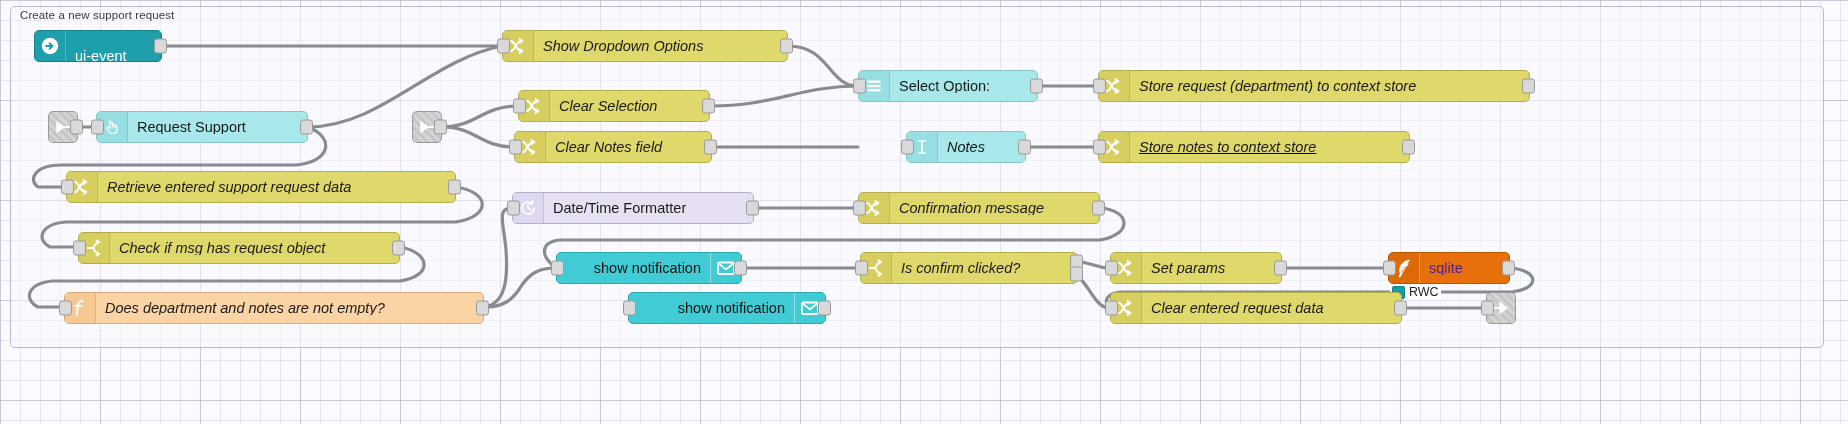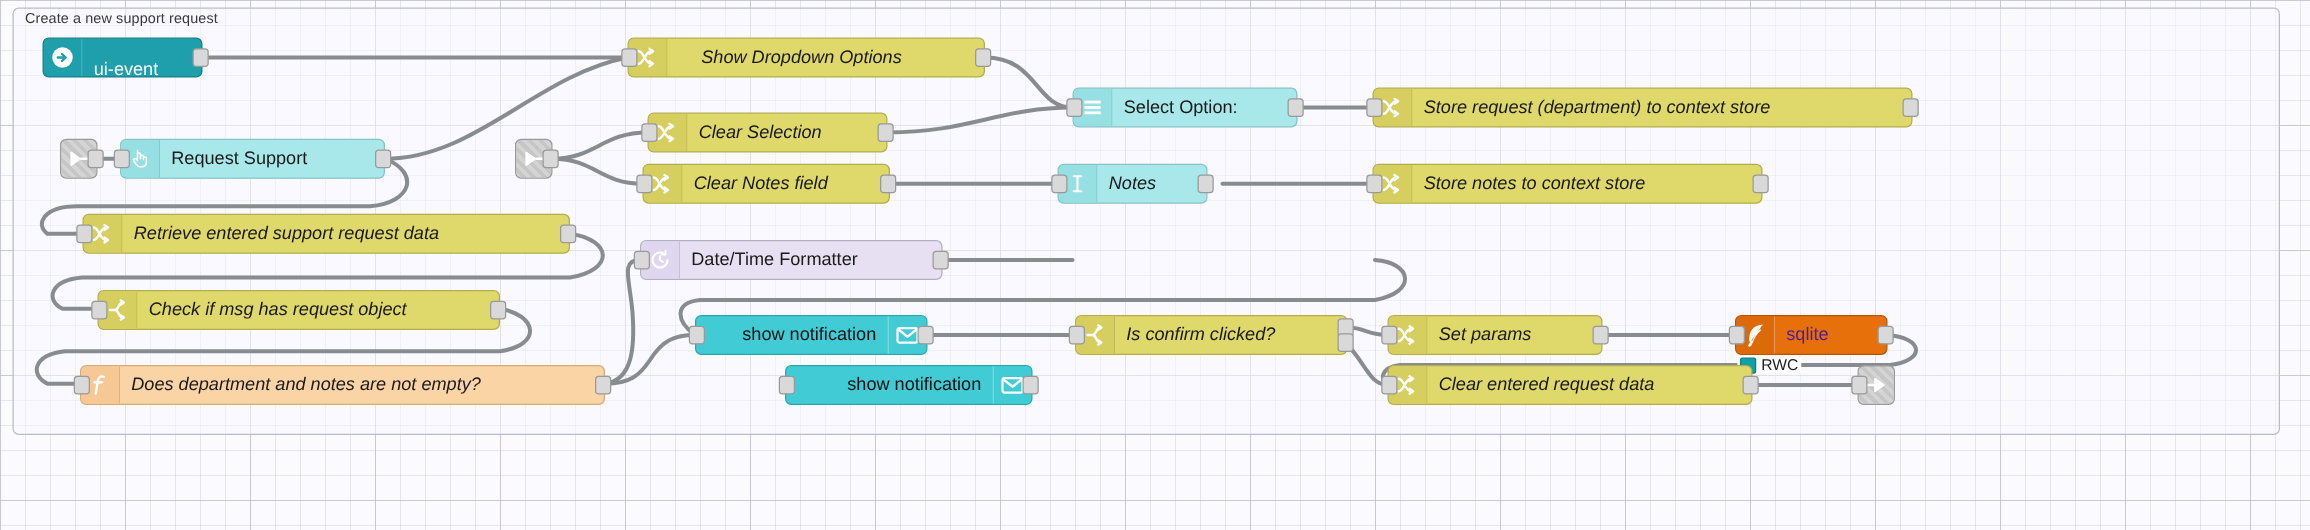--- a/index.html
+++ b/index.html
@@ -205,21 +205,21 @@
     <span class="ico">
       <svg class="icon-svg" width="20" height="20" viewBox="0 0 20 20">
         <circle cx="10" cy="10" r="8.2" fill="#ffffff"></circle>
         <path d="M6.2 10 H12.4 M9.6 7.2 L12.6 10 L9.6 12.8" stroke="#1f9eac" stroke-width="1.9" fill="none" stroke-linecap="round" stroke-linejoin="round"></path>
       </svg>
     </span>
     <span class="lbl left">ui-event</span>
     <span class="port out"></span>
   </div>
 
-  <div class="node n-change" style="left:502px;top:30px;width:286px;gap:18px;">
+  <div class="node n-change" style="left:502px;top:30px;width:286px;">
     <span class="ico">
       <svg class="icon-svg" width="20" height="20" viewBox="0 0 20 20">
         <path d="M3 5 C7 5 8 15 13 15 M3 15 C7 15 8 5 13 5" stroke="#ffffff" stroke-width="2" fill="none" stroke-linecap="round"></path>
         <path d="M11.5 3 L14.5 5 L11.5 7" stroke="#ffffff" stroke-width="1.8" fill="none" stroke-linecap="round" stroke-linejoin="round"></path>
         <path d="M11.5 13 L14.5 15 L11.5 17" stroke="#ffffff" stroke-width="1.8" fill="none" stroke-linecap="round" stroke-linejoin="round"></path>
       </svg>
     </span>
     <span class="lbl left italic">Show Dropdown Options</span>
     <span class="port in"></span>
     <span class="port out"></span>
@@ -281,32 +281,32 @@
         <path d="M3 5 C7 5 8 15 13 15 M3 15 C7 15 8 5 13 5" stroke="#ffffff" stroke-width="2" fill="none" stroke-linecap="round"></path>
         <path d="M11.5 3 L14.5 5 L11.5 7" stroke="#ffffff" stroke-width="1.8" fill="none" stroke-linecap="round" stroke-linejoin="round"></path>
         <path d="M11.5 13 L14.5 15 L11.5 17" stroke="#ffffff" stroke-width="1.8" fill="none" stroke-linecap="round" stroke-linejoin="round"></path>
       </svg>
     </span>
     <span class="lbl left italic">Clear Notes field</span>
     <span class="port in"></span>
     <span class="port out"></span>
   </div>
 
-  <div class="node n-ui-light" style="left:846px;top:131px;width:120px;justify-content:space-between;">
+  <div class="node n-ui-light" style="left:906px;top:131px;width:120px;justify-content:space-between;">
     <span class="ico">
       <svg class="icon-svg" width="20" height="20" viewBox="0 0 20 20">
         <path d="M7 4 H13 M7 16 H13 M10 4 V16" stroke="#ffffff" stroke-width="1.7" fill="none" stroke-linecap="round"></path>
       </svg>
     </span>
     <span class="lbl left italic">Notes</span>
     <span class="port in"></span>
     <span class="port out"></span>
   </div>
 
-  <div class="node n-change" style="left:1098px;top:131px;width:312px;">
+  <div class="node n-change" style="left:1098px;top:131px;width:312px;text-decoration:underline;">
     <span class="ico">
       <svg class="icon-svg" width="20" height="20" viewBox="0 0 20 20">
         <path d="M3 5 C7 5 8 15 13 15 M3 15 C7 15 8 5 13 5" stroke="#ffffff" stroke-width="2" fill="none" stroke-linecap="round"></path>
         <path d="M11.5 3 L14.5 5 L11.5 7" stroke="#ffffff" stroke-width="1.8" fill="none" stroke-linecap="round" stroke-linejoin="round"></path>
         <path d="M11.5 13 L14.5 15 L11.5 17" stroke="#ffffff" stroke-width="1.8" fill="none" stroke-linecap="round" stroke-linejoin="round"></path>
       </svg>
     </span>
     <span class="lbl left italic">Store notes to context store</span>
     <span class="port in"></span>
     <span class="port out"></span>
@@ -356,20 +356,32 @@
         <path d="M16 10 a6 6 0 1 1 -2.2 -4.6" stroke="#ffffff" stroke-width="1.7" fill="none" stroke-linecap="round"></path>
         <path d="M14.4 2.6 V5.6 H11.6" stroke="#ffffff" stroke-width="1.6" fill="none" stroke-linecap="round" stroke-linejoin="round"></path>
         <path d="M10 6.8 V10 L12.4 11.6" stroke="#ffffff" stroke-width="1.5" fill="none" stroke-linecap="round" stroke-linejoin="round"></path>
       </svg>
     </span>
     <span class="lbl left">Date/Time Formatter</span>
     <span class="port in"></span>
     <span class="port out"></span>
   </div>
 
+  <div class="node n-change" style="left:858px;top:192px;width:242px;">
+    <span class="ico">
+      <svg class="icon-svg" width="20" height="20" viewBox="0 0 20 20">
+        <path d="M3 5 C7 5 8 15 13 15 M3 15 C7 15 8 5 13 5" stroke="#ffffff" stroke-width="2" fill="none" stroke-linecap="round"></path>
+        <path d="M11.5 3 L14.5 5 L11.5 7" stroke="#ffffff" stroke-width="1.8" fill="none" stroke-linecap="round" stroke-linejoin="round"></path>
+        <path d="M11.5 13 L14.5 15 L11.5 17" stroke="#ffffff" stroke-width="1.8" fill="none" stroke-linecap="round" stroke-linejoin="round"></path>
+      </svg>
+    </span>
+    <span class="lbl left italic">Confirmation message</span>
+    <span class="port in"></span>
+    <span class="port out"></span>
+  </div>
 
   <div class="node n-notify" style="left:556px;top:252px;width:186px;">
     <span class="lbl center">show notification</span>
     <span class="ico right">
       <svg class="icon-svg" width="22" height="22" viewBox="0 0 22 22">
         <rect x="3" y="5.5" width="16" height="11.5" rx="1.6" fill="none" stroke="#ffffff" stroke-width="1.8"></rect>
         <path d="M3.8 6.6 L11 12.4 L18.2 6.6" fill="none" stroke="#ffffff" stroke-width="1.8" stroke-linecap="round" stroke-linejoin="round"></path>
       </svg>
     </span>
     <span class="port in"></span>

